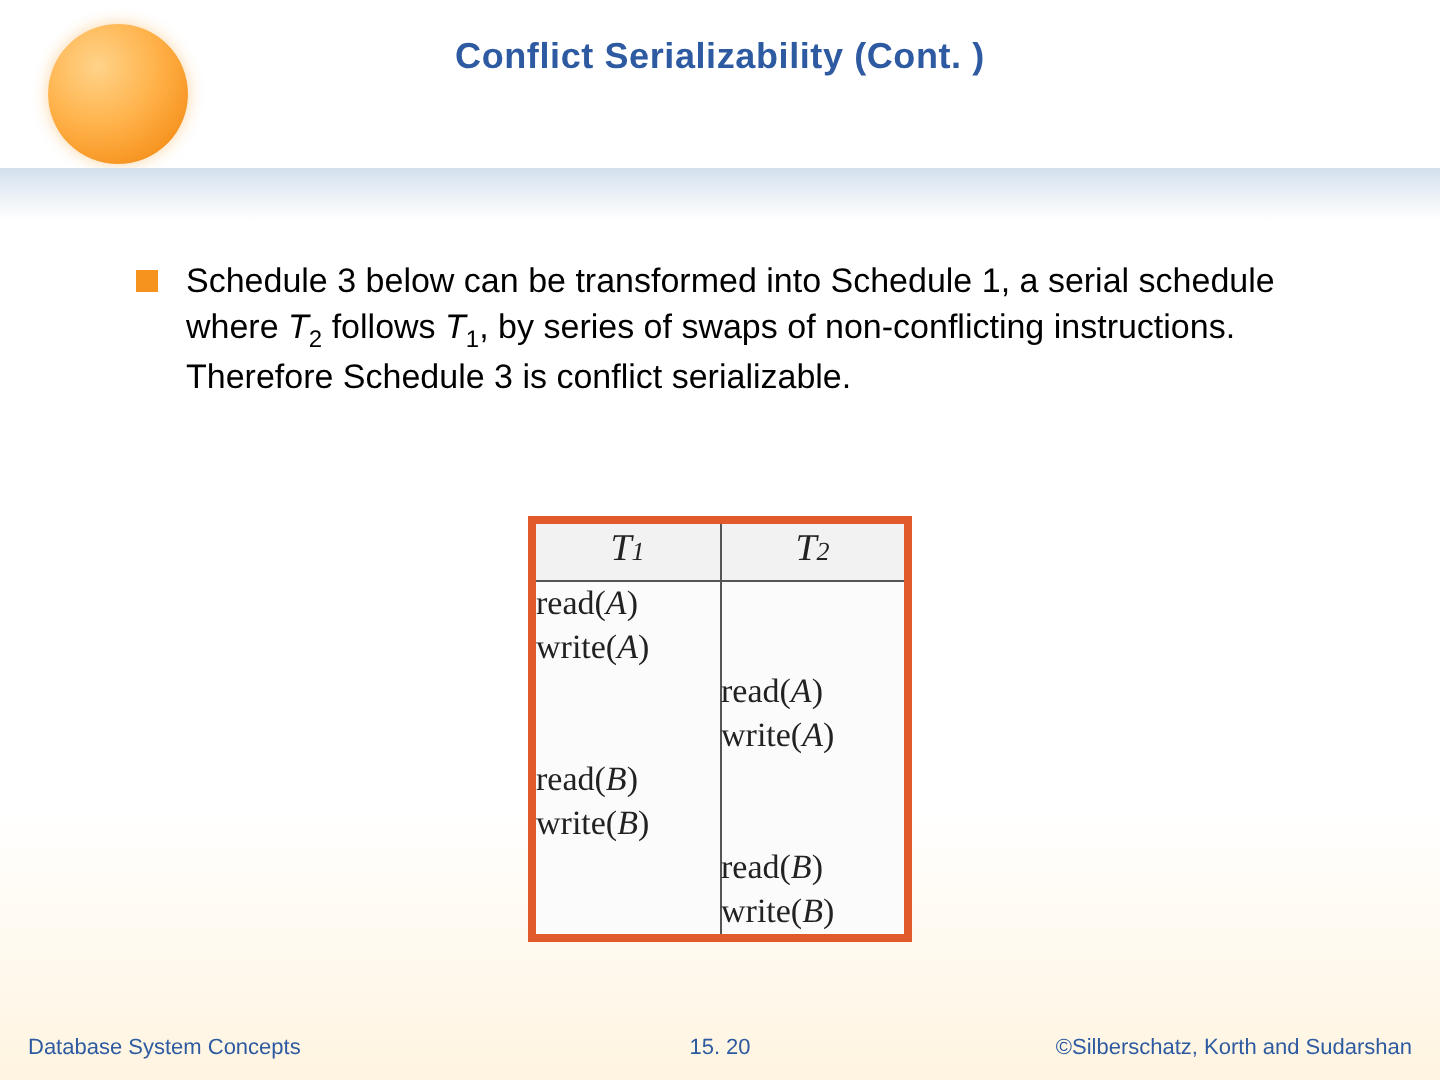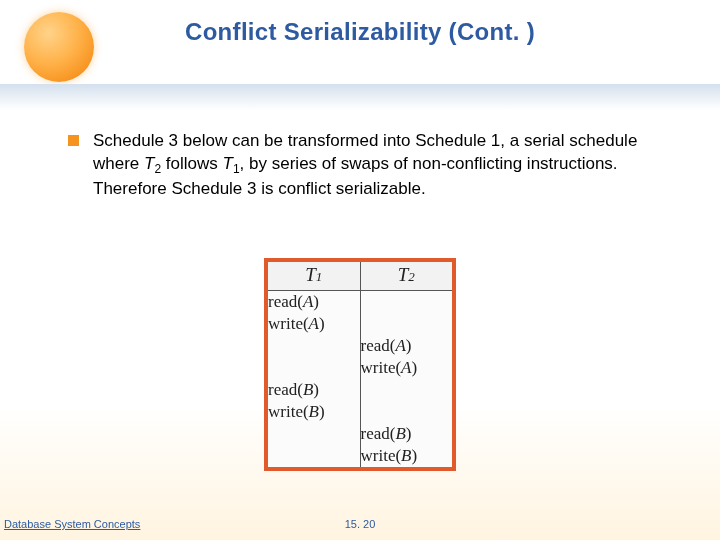--- a/index.html
+++ b/index.html
@@ -16,21 +16,21 @@
     top: 12px;
     left: 24px;
     width: 70px;
     height: 70px;
     border-radius: 50%;
     background: radial-gradient(circle at 35% 30%, #ffd38a 0%, #ffb24a 45%, #f6921e 80%, #e87b0c 100%);
     box-shadow: 0 0 8px rgba(244,152,30,0.4);
   }
   .title {
     text-align: center;
-    font-size: 24px;
+    font-size: 18px;
     font-weight: bold;
     color: #2d5aa0;
     padding-top: 18px;
     letter-spacing: 0.3px;
   }
   .gradient-band {
     position: absolute;
     top: 84px;
     left: 0;
     width: 100%;
@@ -97,26 +97,25 @@
     vertical-align: middle;
   }
   table.schedule td:first-child { border-right: 1px solid #555; }
   table.schedule td .arg { font-style: italic; }
   .hsub { font-size: 13px; font-style: italic; }
   .footer {
     position: absolute;
     bottom: 10px;
     left: 0;
     width: 100%;
-    padding: 0 4px;
+    padding: 0 14px;
     display: flex;
     justify-content: space-between;
     font-size: 11px;
     color: #2d5aa0;
-    text-decoration: underline;
   }
   .footer .ctr {
     position: absolute;
     left: 50%;
     transform: translateX(-50%);
   }
 </style>
 </head>
 <body>
 
@@ -178,13 +177,14 @@
             <td>write(<span class="arg">B</span>)</td>
           </tr>
       </tbody>
     </table>
   </div>
 </div>
 
 <div class="footer">
   <span>Database System Concepts</span>
   <span class="ctr">15. 20</span>
+  <span>©Silberschatz, Korth and Sudarshan</span>
 </div>
 
 </body></html>

